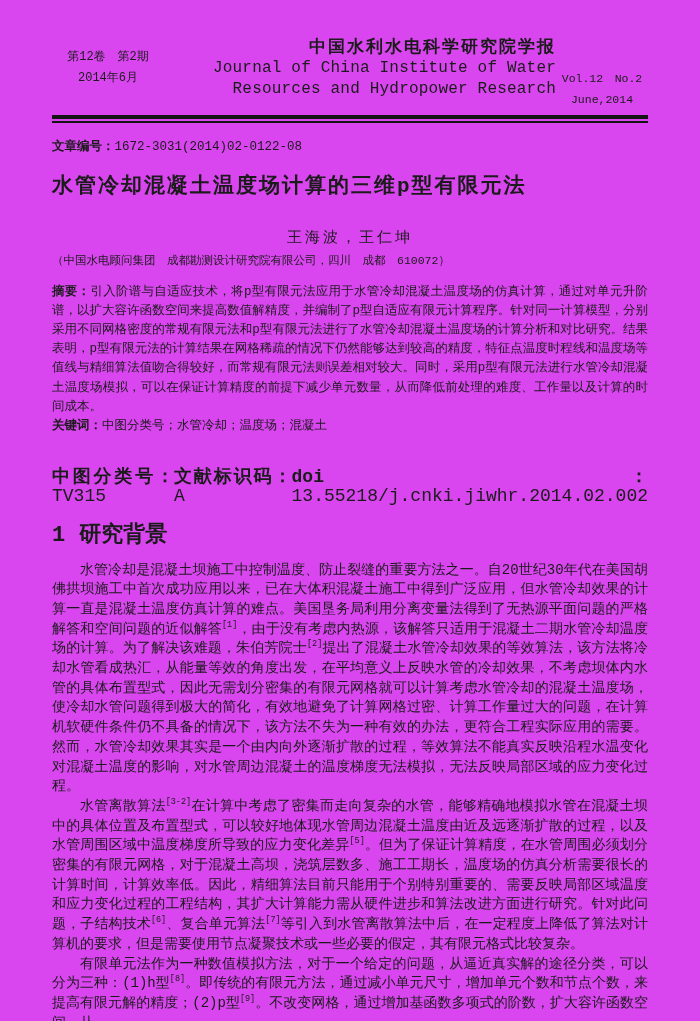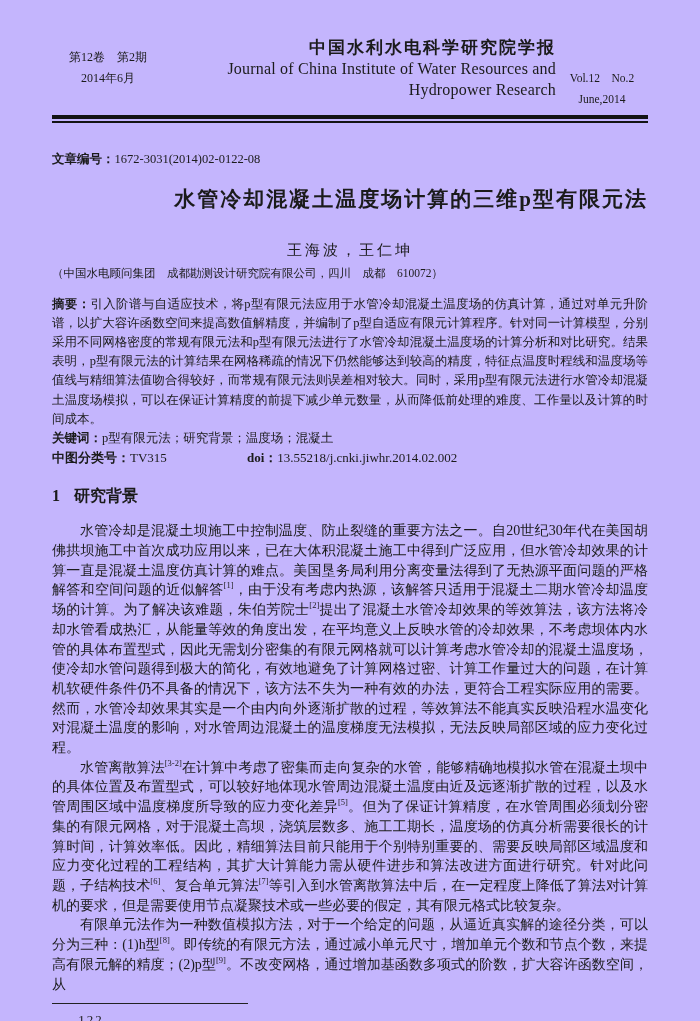--- a/index.html
+++ b/index.html
@@ -1,45 +1,45 @@
 <!DOCTYPE html>
 <html lang="zh"><head>
 <meta charset="utf-8">
 <style>
   html,body{margin:0;padding:0;background:#e9e8e4;}
   .page{
     width:700px;height:1021px;margin:0 auto;box-sizing:border-box;
-    background:#c4b5fd;color:#1b1b1b;position:relative;
+    background:#d946ef;color:#1b1b1b;position:relative;
     padding:26px 52px 0 52px;
-    font-family:Liberation Serif, serif;
+    font-family:Liberation Mono, monospace;
   }
   
   .hdr{display:flex;align-items:center;}
   .hdr-left{width:112px;text-align:center;font-size:12px;line-height:21px;}
   .hdr-center{flex:1;text-align:right;}
   .hdr-right{width:92px;text-align:center;font-size:11.5px;line-height:21px;margin-top:42px;}
   .journal-cn{font-size:17px;font-weight:bold;letter-spacing:2px;line-height:21px;}
   .journal-en{font-size:16px;line-height:21px;letter-spacing:0.2px;}
   .rule-thick{margin-top:5px;height:3.5px;background:#141414;}
   .rule-thin{margin-top:2.5px;height:1.5px;background:#141414;}
   
-  .article-id{margin-top:28px;font-size:12.5px;line-height:17px;}
+  .article-id{margin-top:16px;font-size:12.5px;line-height:17px;}
   .article-id b{font-weight:bold;}
-  .title{margin-top:16px;text-align:right;font-size:21px;line-height:30px;font-weight:bold;letter-spacing:2px;}
+  .title{margin-top:16px;text-align:left;font-size:21px;line-height:30px;font-weight:bold;letter-spacing:2px;}
   .authors{margin-top:26px;text-align:center;font-size:15px;line-height:21px;letter-spacing:3px;}
   .affil{margin-top:4px;font-size:11.5px;line-height:16px;}
   
   .meta{margin-top:14px;font-size:12.5px;line-height:19.2px;text-align:justify;}
   .meta b{font-weight:bold;}
-  .clc-row{display:flex;font-size:13px;line-height:19.2px;}
+  .clc-row{display:flex;font-size:18px;line-height:19.2px;margin-top:32px;}
   .clc-row .c1{width:195px;}
   .clc-row .c2{width:188px;}
   .clc-row .c3{flex:1;}
   
-  .sec-head{margin-top:16px;font-size:16px;line-height:26px;font-weight:bold;}
+  .sec-head{margin-top:16px;font-size:22px;line-height:26px;font-weight:bold;}
   .sec-head .num{margin-right:14px;}
   .body-text{margin-top:12px;font-size:14px;line-height:19.7px;text-align:justify;}
   .body-text p{margin:0;text-indent:2em;}
   sup{font-size:8.5px;line-height:0;vertical-align:super;}
   
   .foot-sep{margin-top:9px;width:196px;border-top:1.5px solid #222;}
   .footnotes{padding-top:5px;font-size:11.3px;line-height:20px;padding-left:14px;}
   .footnotes b{font-weight:bold;}
   .page-num{margin-top:7px;font-size:13px;line-height:18px;letter-spacing:2px;padding-left:6px;}
 </style>
@@ -72,23 +72,24 @@
   </div>
 
   <h1 class="title" style="margin:16px 0 0 0;">水管冷却混凝土温度场计算的三维p型有限元法</h1>
 
   <div class="authors">王海波，王仁坤</div>
 
   <div class="affil">（中国水电顾问集团　成都勘测设计研究院有限公司，四川　成都　610072）</div>
 
   <div class="meta">
     <div><b>摘要：</b><span>引入阶谱与自适应技术，将p型有限元法应用于水管冷却混凝土温度场的仿真计算，通过对单元升阶谱，以扩大容许函数空间来提高数值解精度，并编制了p型自适应有限元计算程序。针对同一计算模型，分别采用不同网格密度的常规有限元法和p型有限元法进行了水管冷却混凝土温度场的计算分析和对比研究。结果表明，p型有限元法的计算结果在网格稀疏的情况下仍然能够达到较高的精度，特征点温度时程线和温度场等值线与精细算法值吻合得较好，而常规有限元法则误差相对较大。同时，采用p型有限元法进行水管冷却混凝土温度场模拟，可以在保证计算精度的前提下减少单元数量，从而降低前处理的难度、工作量以及计算的时间成本。</span></div>
-    <div><b>关键词：</b><span>p型有限元法；研究背景；温度场；混凝土</span></div>
+    <div><b>关键词：</b><span>中图分类号；水管冷却；温度场；混凝土</span></div>
     <div class="clc-row">
       <span class="c1"><b>中图分类号：</b><span>TV315</span></span>
+      <span class="c2"><b>文献标识码：</b><span>A</span></span>
       <span class="c3"><b>doi：</b><span>13.55218/j.cnki.jiwhr.2014.02.002</span></span>
     </div>
   </div>
 
   <div class="sec-head">
     <span class="num">1</span><span>研究背景</span>
   </div>
 
   <div class="body-text">
     <p>水管冷却是混凝土坝施工中控制温度、防止裂缝的重要方法之一。自20世纪30年代在美国胡佛拱坝施工中首次成功应用以来，已在大体积混凝土施工中得到广泛应用，但水管冷却效果的计算一直是混凝土温度仿真计算的难点。美国垦务局利用分离变量法得到了无热源平面问题的严格解答和空间问题的近似解答<sup>[1]</sup>，由于没有考虑内热源，该解答只适用于混凝土二期水管冷却温度场的计算。为了解决该难题，朱伯芳院士<sup>[2]</sup>提出了混凝土水管冷却效果的等效算法，该方法将冷却水管看成热汇，从能量等效的角度出发，在平均意义上反映水管的冷却效果，不考虑坝体内水管的具体布置型式，因此无需划分密集的有限元网格就可以计算考虑水管冷却的混凝土温度场，使冷却水管问题得到极大的简化，有效地避免了计算网格过密、计算工作量过大的问题，在计算机软硬件条件仍不具备的情况下，该方法不失为一种有效的办法，更符合工程实际应用的需要。然而，水管冷却效果其实是一个由内向外逐渐扩散的过程，等效算法不能真实反映沿程水温变化对混凝土温度的影响，对水管周边混凝土的温度梯度无法模拟，无法反映局部区域的应力变化过程。</p>

